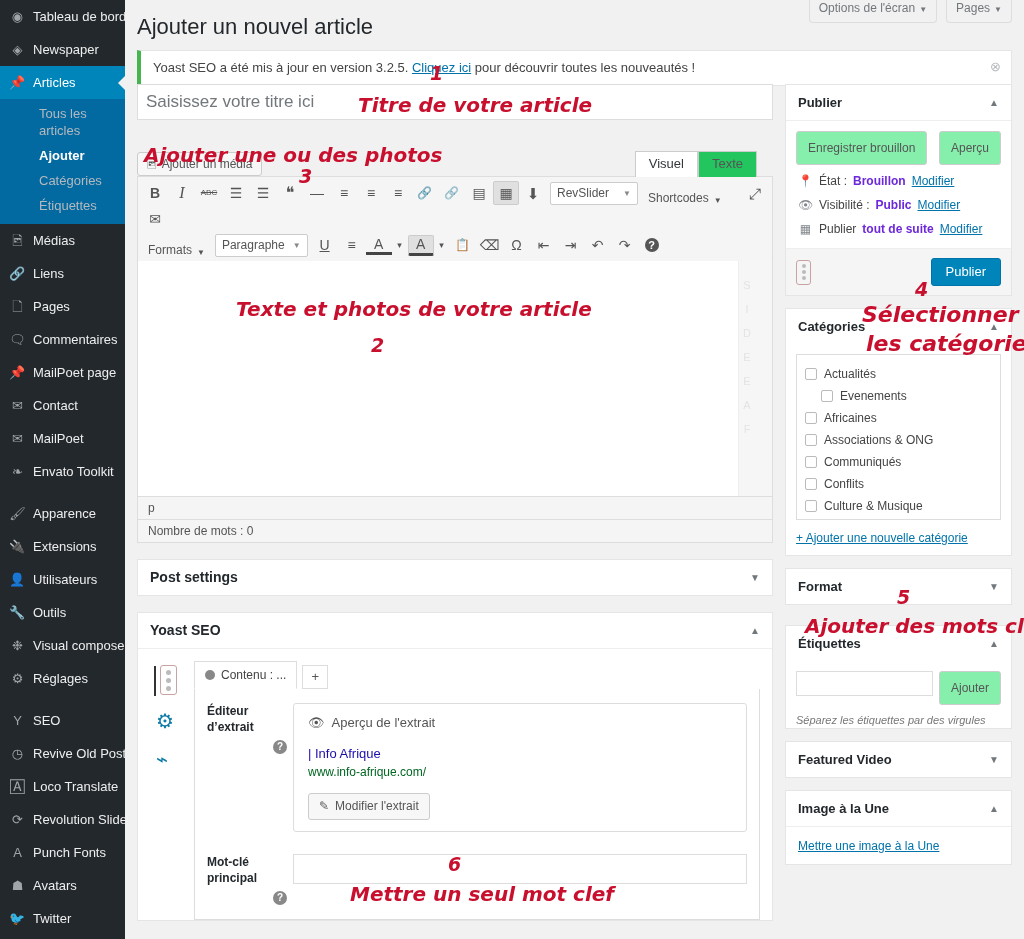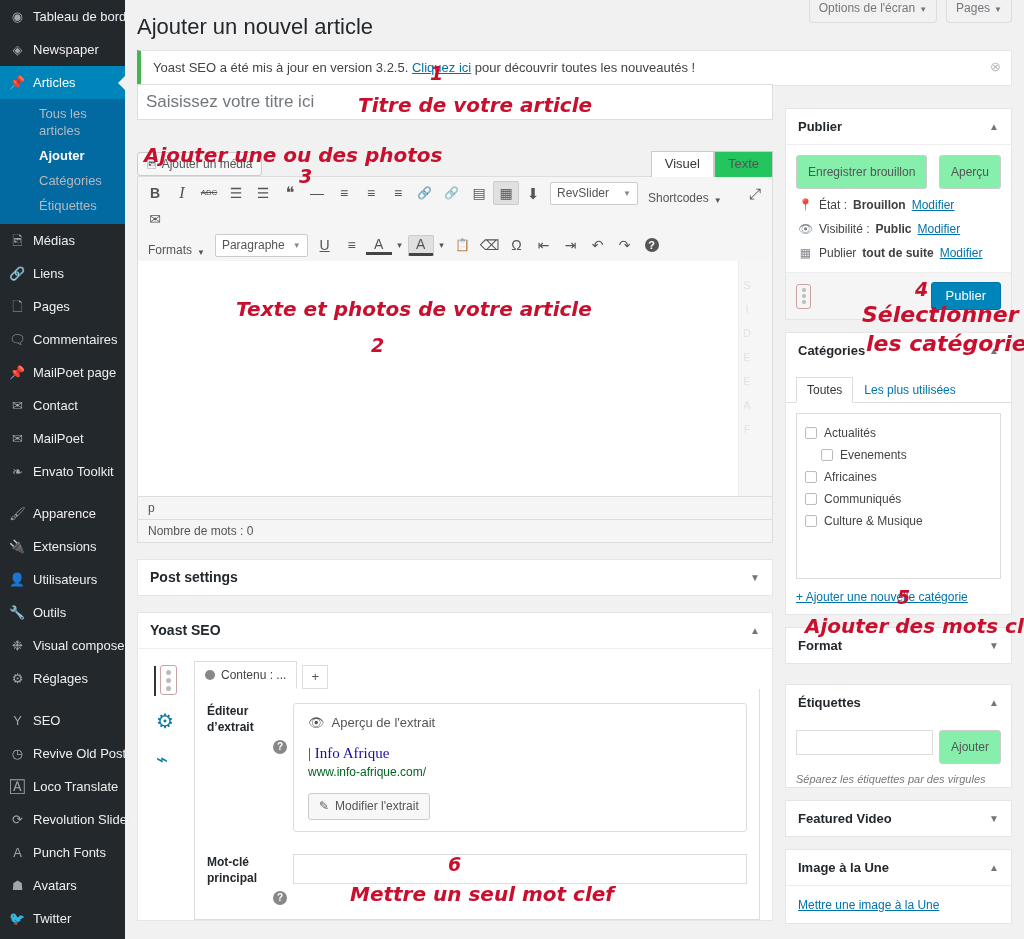--- a/index.html
+++ b/index.html
@@ -86,21 +86,21 @@
   }
   .titleinput { font-size:17px; color:#72777c; line-height:20px; }
 
   
   .media-row { margin-top:32px; height:24px; position:relative; }
   .btn-media {
     display:inline-flex; align-items:center; gap:5px;
     background:#f7f7f7; border:1px solid #ccc; border-radius:3px;
     padding:3px 9px; font-size:12px; color:#555; line-height:16px;
   }
-  .editor-tabs { position:absolute; right:0; bottom:-1px; display:flex; }
+  .editor-tabs { position:absolute; right:16px; bottom:-1px; display:flex; }
   .etab {
     border:1px solid #ccc; border-bottom:none; padding:4px 13px 5px;
     font-size:13px; color:#555; background:#22c55e; line-height:16px;
   }
   .etab.active { background:#fff; color:#32373c; }
 
   
   .mce-toolbar {
     background:#f5f5f5; border:1px solid #ddd; border-bottom:none;
     padding:3px 4px;
@@ -190,53 +190,53 @@
   .help-q {
     display:inline-block; width:14px; height:14px; border-radius:50%;
     background:#888; color:#fff; font-size:10px; text-align:center;
     line-height:14px; font-weight:bold; margin-top:5px;
   }
   .snippet-box { flex:1; border:1px solid #ddd; border-radius:3px; padding:11px 14px; }
   .snip-head {
     display:flex; align-items:center; gap:7px; font-size:13px;
     color:#555; margin-bottom:14px;
   }
-  .snip-title { color:#1a0dab; font-size:15px; line-height:19px;font-family:Liberation Serif, serif; }
+  .snip-title { color:#1a0dab; font-size:13px; line-height:19px; }
   .snip-url { color:#006621; font-size:12px; line-height:16px; margin-top:1px; }
   .snip-desc { color:#545454; font-size:11px; line-height:15px; margin-top:2px; }
   .btn-edit-snip {
     display:inline-flex; align-items:center; gap:6px; margin-top:13px;
     background:#f7f7f7; border:1px solid #ccc; border-radius:3px;
     padding:5px 10px; font-size:12px; color:#555; line-height:15px;
   }
   .kw-row { display:flex; align-items:flex-start; margin-top:22px; }
   .kw-input {
     flex:1; border:1px solid #ddd; background:#fff; height:30px;
   }
 
   
-  .side-box { background:#fff; border:1px solid #e5e5e5;margin-top:24px; }
+  .side-box { background:#fff; border:1px solid #e5e5e5; }
   .sb-head {
     display:flex; align-items:center; justify-content:space-between;
     padding:9px 12px; border-bottom:1px solid #eee;
   }
   .sb-head.plain { border-bottom:none; }
   .sb-head .pb-title { font-size:13px; }
   .pub-inner { padding:10px 10px 0 10px; }
   .pub-top { display:flex; justify-content:space-between; }
   .btn-grey {
     background:#86efac; border:1px solid #ccc; border-radius:3px;
     padding:8px 11px; font-size:12px; color:#555; line-height:16px;
   }
   .pub-line {
     display:flex; align-items:center; gap:6px; padding:8px 0 0 2px;
     font-size:12px; color:#444; line-height:16px;
   }
   .pub-line .ic { width:15px; color:#82878c; font-size:12px; text-align:center; }
-  .pub-line b { color:#404040; }
+  .pub-line b { color:#6d28d9; }
   .pub-line a { color:#0073aa; }
   .pub-actions {
     display:flex; align-items:center; justify-content:space-between;
     background:#f5f5f5; border-top:1px solid #eee; padding:9px 10px;
     margin-top:11px;
   }
   .grip-sm {
     width:15px; height:25px; border:1px solid #c9a3a3; border-radius:3px;
     display:flex; flex-direction:column; align-items:center; justify-content:center; gap:2px;
   }
@@ -608,40 +608,44 @@
             </span>
           <span class="btn-blue">Publier</span>
         </div>
       </div>
 
       <div class="side-box" style="margin-top:12px">
         <div class="sb-head plain">
           <span class="pb-title">Catégories</span>
           <span class="toggle">▲</span>
         </div>
-        <div class="cat-tabs">
-          <span class="cat-tab active">Toutes</span>
-          <span class="cat-tab">Les plus utilisées</span>
-        </div>
         <div class="cat-list">
           <label class="cat-item">
               <span class="cbx"></span>
               <span>Actualités</span>
             </label>
           <label class="cat-item child">
               <span class="cbx"></span>
               <span>Evenements</span>
             </label>
           <label class="cat-item">
               <span class="cbx"></span>
               <span>Africaines</span>
             </label>
           <label class="cat-item">
               <span class="cbx"></span>
+              <span>Associations &amp; ONG</span>
+            </label>
+          <label class="cat-item">
+              <span class="cbx"></span>
               <span>Communiqués</span>
+            </label>
+          <label class="cat-item">
+              <span class="cbx"></span>
+              <span>Conflits</span>
             </label>
           <label class="cat-item">
               <span class="cbx"></span>
               <span>Culture &amp; Musique</span>
             </label>
           <label class="cat-item"></label>
         </div>
         <div class="cat-add">
           <a href="#">+ Ajouter une nouvelle catégorie</a>
         </div>

